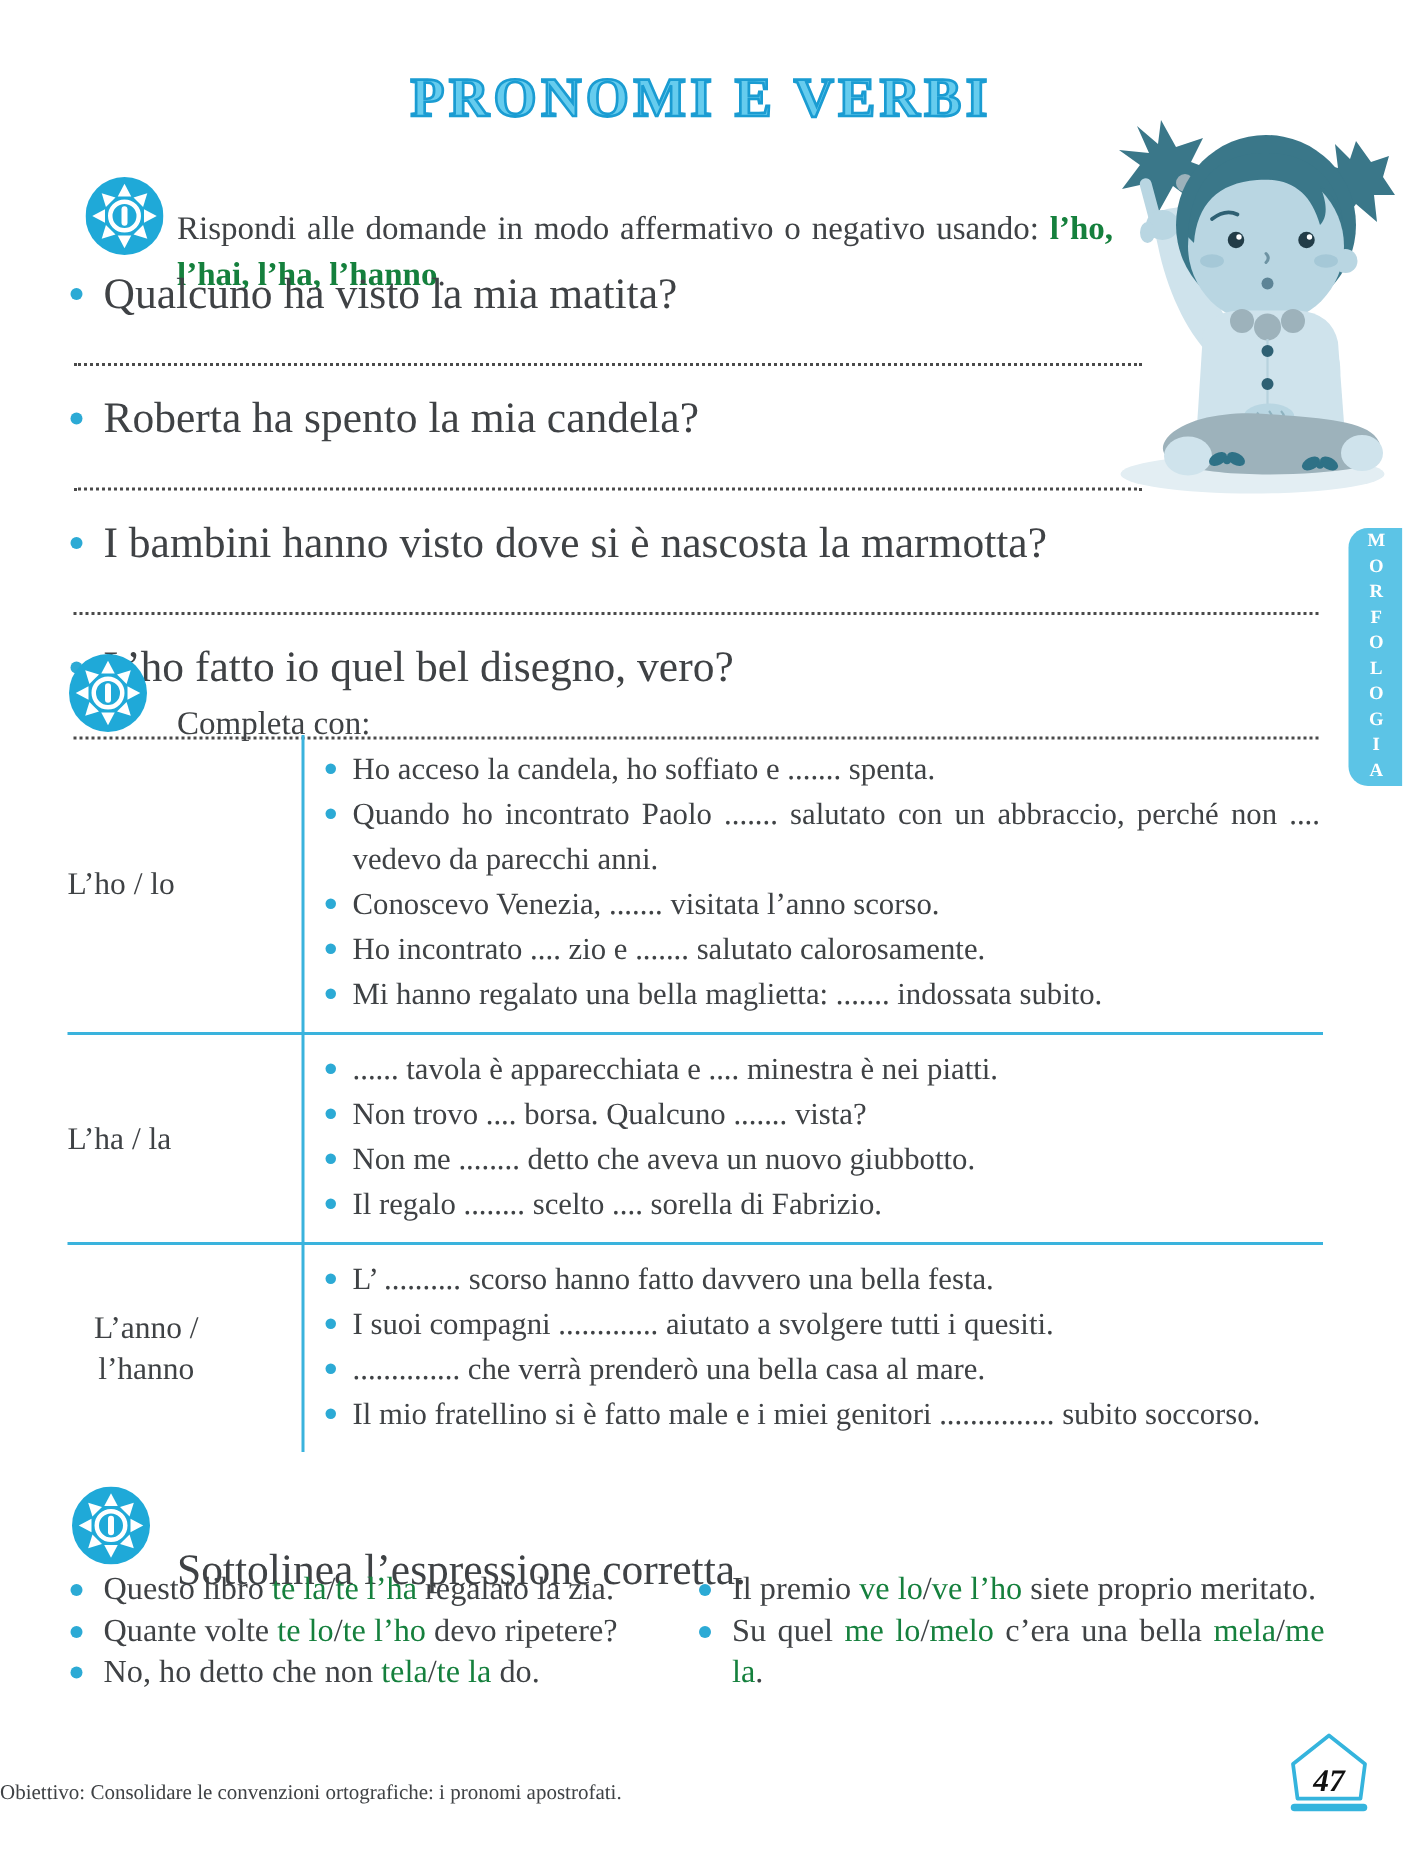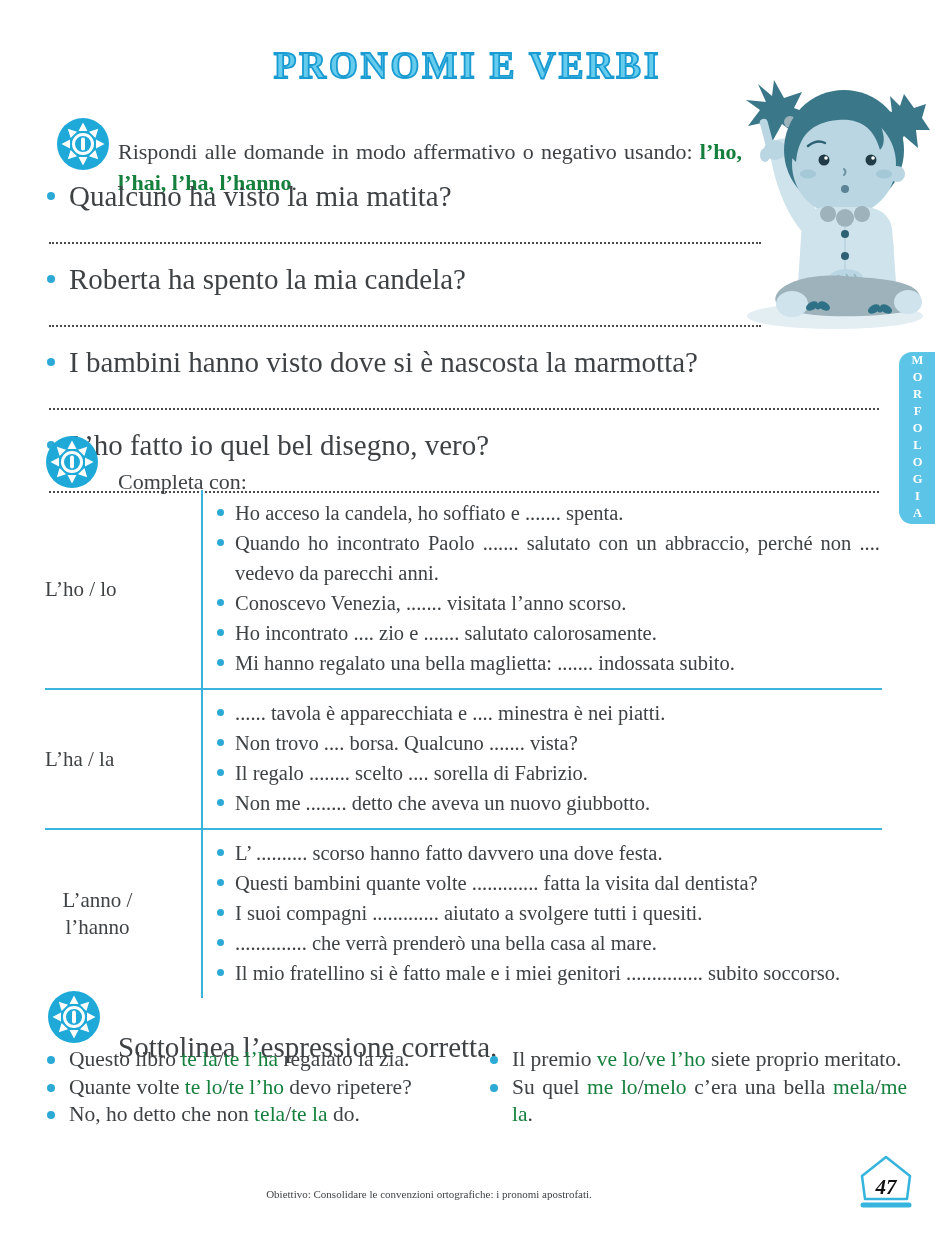--- a/index.html
+++ b/index.html
@@ -43,35 +43,35 @@
   .label-cell span{display:inline-block;max-width:105px;line-height:27px;}
   .items-cell{flex:1;border-left:2px solid #3ab3dd;padding:8px 2px 10px 8px;}
   ul.items{list-style:none;margin:0;padding:0;}
   ul.items li{position:relative;padding-left:24px;font-size:20.5px;line-height:30px;
               text-align:justify;}
   ul.items li::before{content:'';position:absolute;left:6px;top:11px;width:7px;height:7px;
               border-radius:50%;background:#2caad5;}
 
   
   .ex3-text{position:absolute;left:118px;top:1002px;font-size:29px;}
-  .cols{position:absolute;left:45px;top:1046px;width:862px;display:flex;gap:24px;}
+  .cols{position:absolute;left:45px;top:1046px;width:862px;display:flex;}
   ul.opts{list-style:none;margin:0;padding:0;width:419px;}
   ul.opts li{position:relative;padding-left:24px;font-size:21.5px;line-height:27.5px;
              text-align:justify;}
   ul.opts li::before{content:'';position:absolute;left:2px;top:10px;width:8px;height:8px;
              border-radius:50%;background:#2caad5;}
 
   
   .side-tab{position:absolute;right:0;top:352px;width:36px;height:172px;background:#5cc4e6;
             border-radius:13px 0 0 13px;display:flex;align-items:center;justify-content:center;}
   .side-tab span{writing-mode:vertical-lr;text-orientation:upright;color:#fff;
             font-weight:700;font-size:12.5px;letter-spacing:3px;}
 
   
-  .footer{position:absolute;left:0;top:1188px;width:858px;text-align:center;font-size:11px;
+  .footer{position:absolute;left:0;top:1188px;width:858px;text-align:left;font-size:14px;
           color:#3f4245;}
 
   
   .page-num-box{position:absolute;right:13px;top:1152px;width:72px;height:60px;}
   .page-num-box .num{position:absolute;left:0;top:23px;width:72px;text-align:center;
           font-size:21px;font-weight:bold;font-style:italic;color:#111;}
 
   .girl{position:absolute;left:740px;top:52px;}
 </style>
 </head>
@@ -227,33 +227,32 @@
       </div>
     </div>
     <div class="trow">
       <div class="label-cell">
           <span>L’ha / la</span>
         </div>
       <div class="items-cell">
         <ul class="items">
             <li><span>...... tavola è apparecchiata e .... minestra è nei piatti.</span></li>
             <li><span>Non trovo .... borsa. Qualcuno ....... vista?</span></li>
+            <li><span>Non me ........ detto che aveva un nuovo giubbotto.</span></li>
             <li><span>Il regalo ........ scelto .... sorella di Fabrizio.</span></li>
-            <li><span>Non me ........ detto che aveva un nuovo giubbotto.</span></li>
           </ul>
       </div>
     </div>
     <div class="trow">
       <div class="label-cell">
           <span>L’anno / l’hanno</span>
         </div>
       <div class="items-cell">
         <ul class="items">
-            <li><span>L’ .......... scorso hanno fatto davvero una dove festa.</span></li>
-            <li><span>Questi bambini quante volte ............. fatta la visita dal dentista?</span></li>
+            <li><span>L’ .......... scorso hanno fatto davvero una bella festa.</span></li>
             <li><span>I suoi compagni ............. aiutato a svolgere tutti i quesiti.</span></li>
             <li><span>.............. che verrà prenderò una bella casa al mare.</span></li>
             <li><span>Il mio fratellino si è fatto male e i miei genitori ............... subito soccorso.</span></li>
           </ul>
       </div>
     </div>
   </div>
 
   <div class="ex-icon ex3-icon">
     <svg viewBox="0 0 52 52" width="52" height="52">

